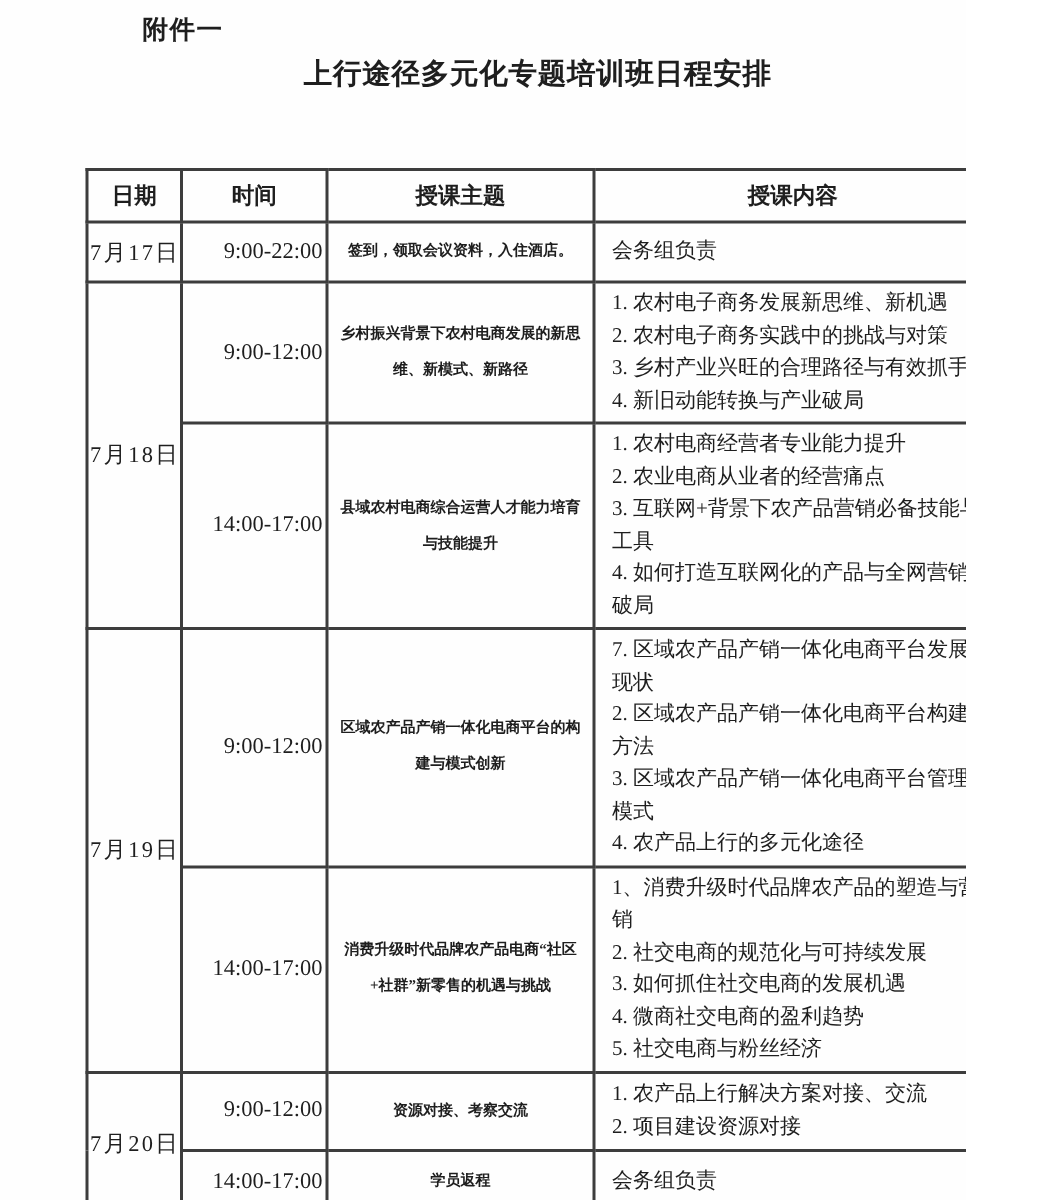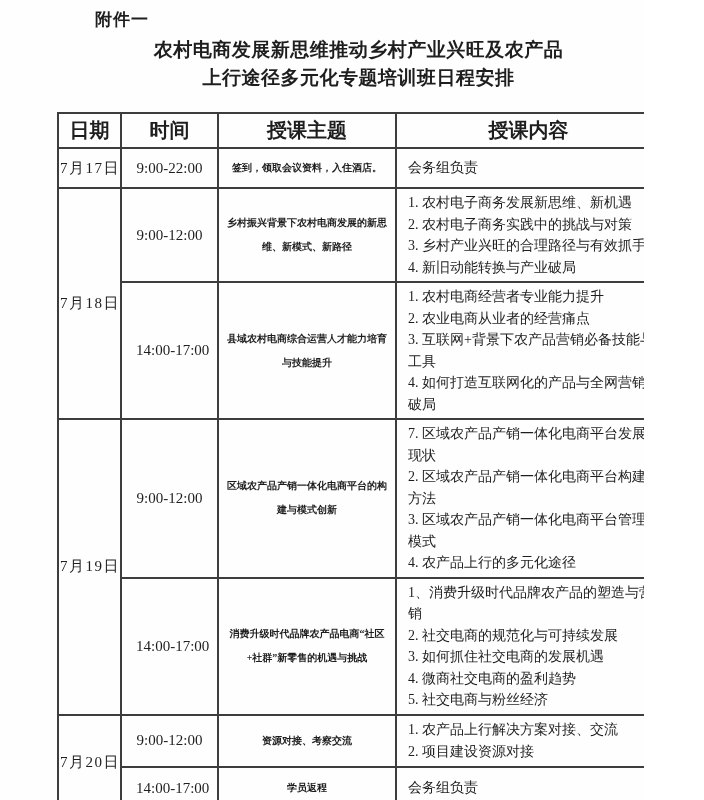--- a/index.html
+++ b/index.html
@@ -26,47 +26,46 @@
   col.c-date{width:63px;}
   col.c-time{width:97px;}
   col.c-topic{width:178px;}
   col.c-content{width:265px;}
   th,td{
     border:2px solid #3d3d3d;
     vertical-align:middle;
     overflow:hidden;
   }
   th{
-    height:33px;font-weight:bold;font-size:20px;text-align:center;
+    height:33px;font-weight:bold;font-size:15px;text-align:center;
     padding:0 2px;
   }
   td.date-cell{
     text-align:center;font-size:15px;letter-spacing:1.5px;white-space:nowrap;
     padding:0 1px;
   }
   td.time-cell{
-    text-align:center;font-size:15px;white-space:nowrap;padding:0 14px;
+    text-align:right;font-size:15px;white-space:nowrap;padding:0 2px;
   }
   td.topic-cell{
     text-align:center;font-weight:bold;font-size:10px;line-height:24px;
     padding:3px 7px;
   }
   td.content-cell{
     font-size:14px;padding:3px 2px 3px 11px;text-align:left;
   }
   .content-line{line-height:21.5px;}
 </style>
 </head>
 <body>
 
 <div class="page">
   <div class="attachment-label">附件一</div>
 
   <div class="doc-title">
-    <div>农村电商发展新思维推动乡村产业兴旺及农产品</div>
     <div>上行途径多元化专题培训班日程安排</div>
   </div>
 
   <table class="schedule">
     <colgroup>
       <col class="c-date">
         <col class="c-time">
         <col class="c-topic">
         <col class="c-content">
     </colgroup>

